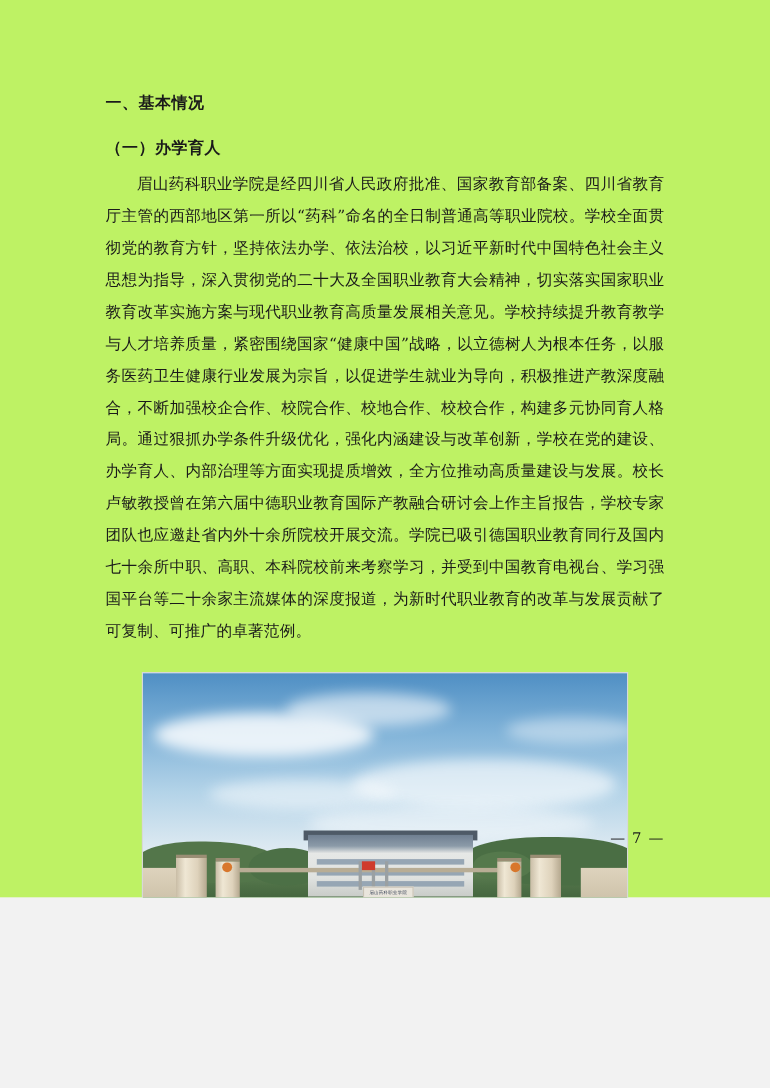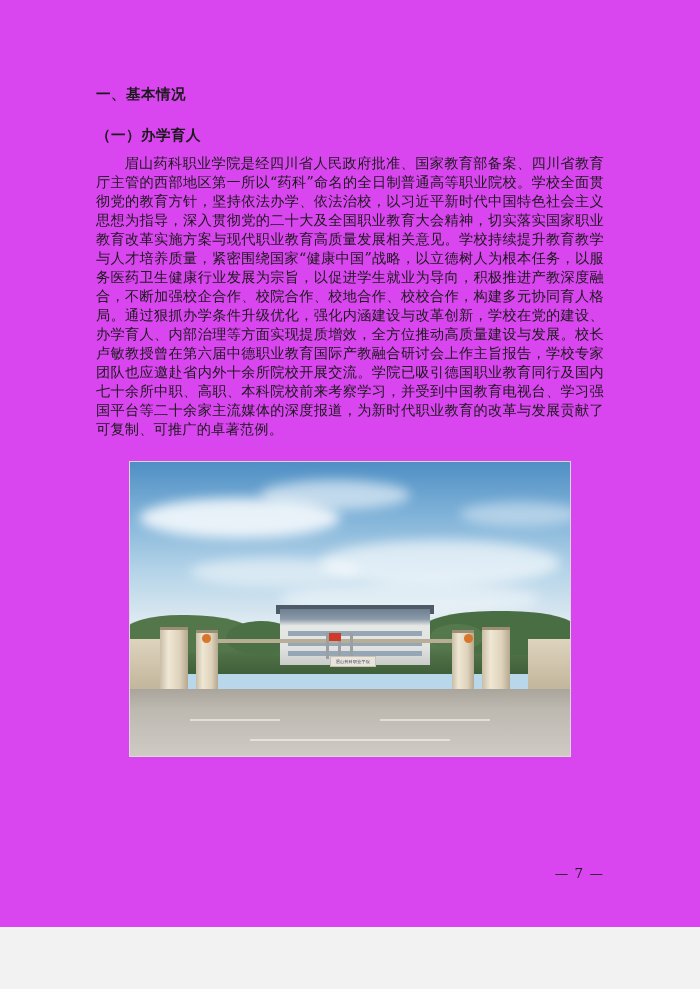--- a/index.html
+++ b/index.html
@@ -2,22 +2,22 @@
 <html><head>
 <meta charset="utf-8">
 <style>
   html, body {
     margin: 0;
     padding: 0;
     background: #f2f2f2;
   }
   .page {
     width: 700px;
-    height: 927px;
-    background: #d946ef;
+    height: 816px;
+    background: #bef264;
     position: relative;
     margin: 0 auto;
     box-sizing: border-box;
     font-family: "DejaVu Serif", "Liberation Serif", serif;
     color: #1a1a1a;
     overflow: hidden;
   }
   .content {
     position: absolute;
     left: 96px;
@@ -33,21 +33,21 @@
   }
   .heading-2 {
     font-size: 14.5px;
     font-weight: bold;
     letter-spacing: 0.5px;
     margin: 0 0 8px 0;
     line-height: 1.6;
   }
   .body-par {
     font-size: 14.2px;
-    line-height: 19px;
+    line-height: 29px;
     text-align: justify;
     text-justify: inter-ideograph;
     text-indent: 2em;
     margin: 0;
     letter-spacing: 0.2px;
   }
   .figure {
     margin: 22px 0 0 0;
     display: flex;
     justify-content: center;

